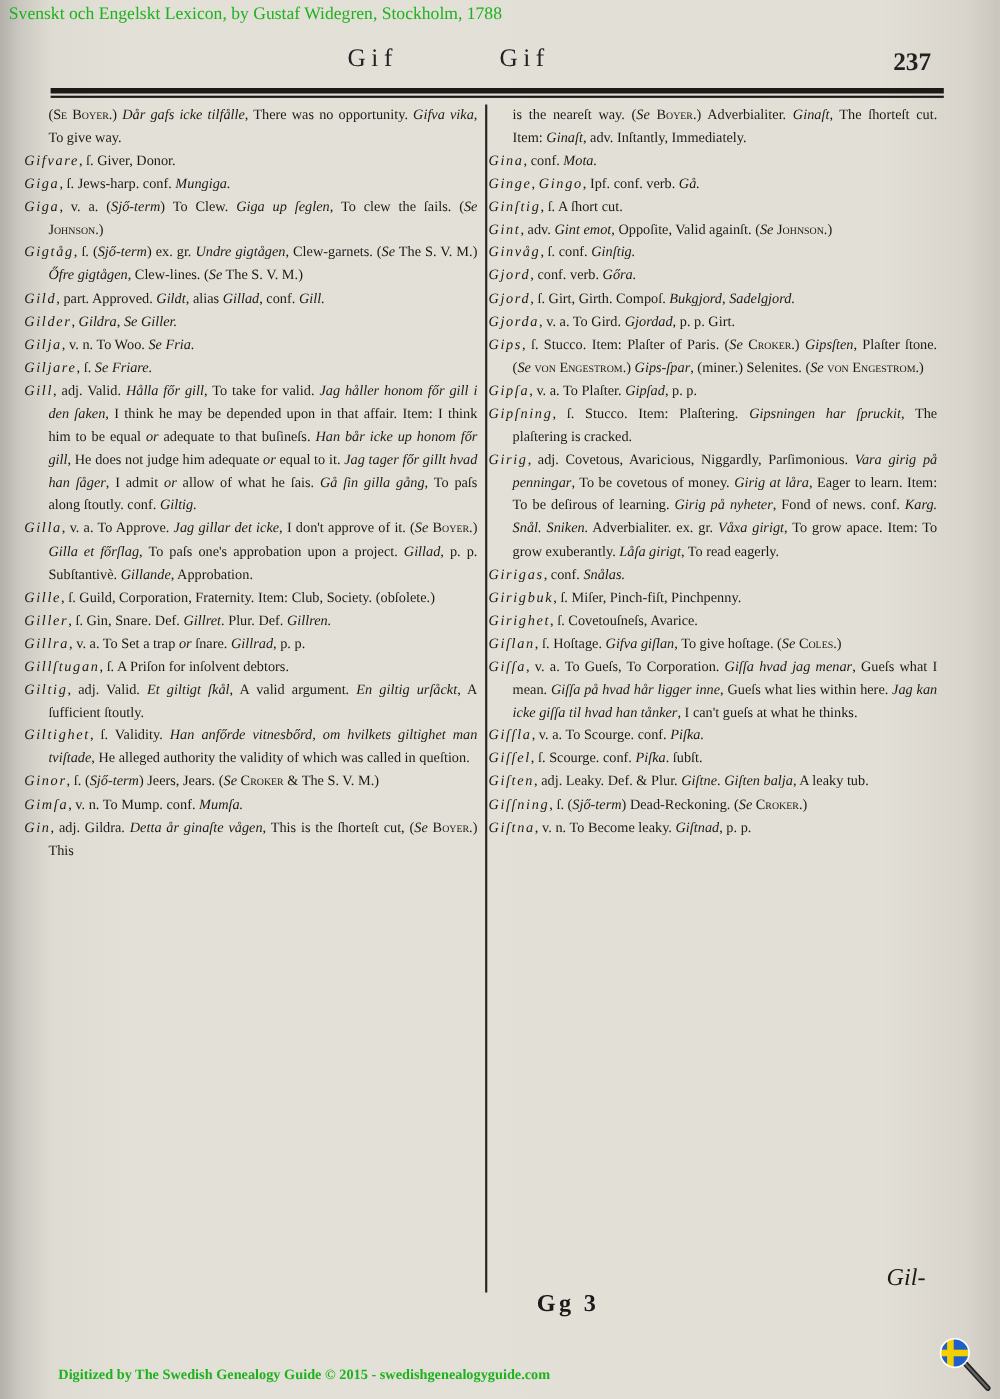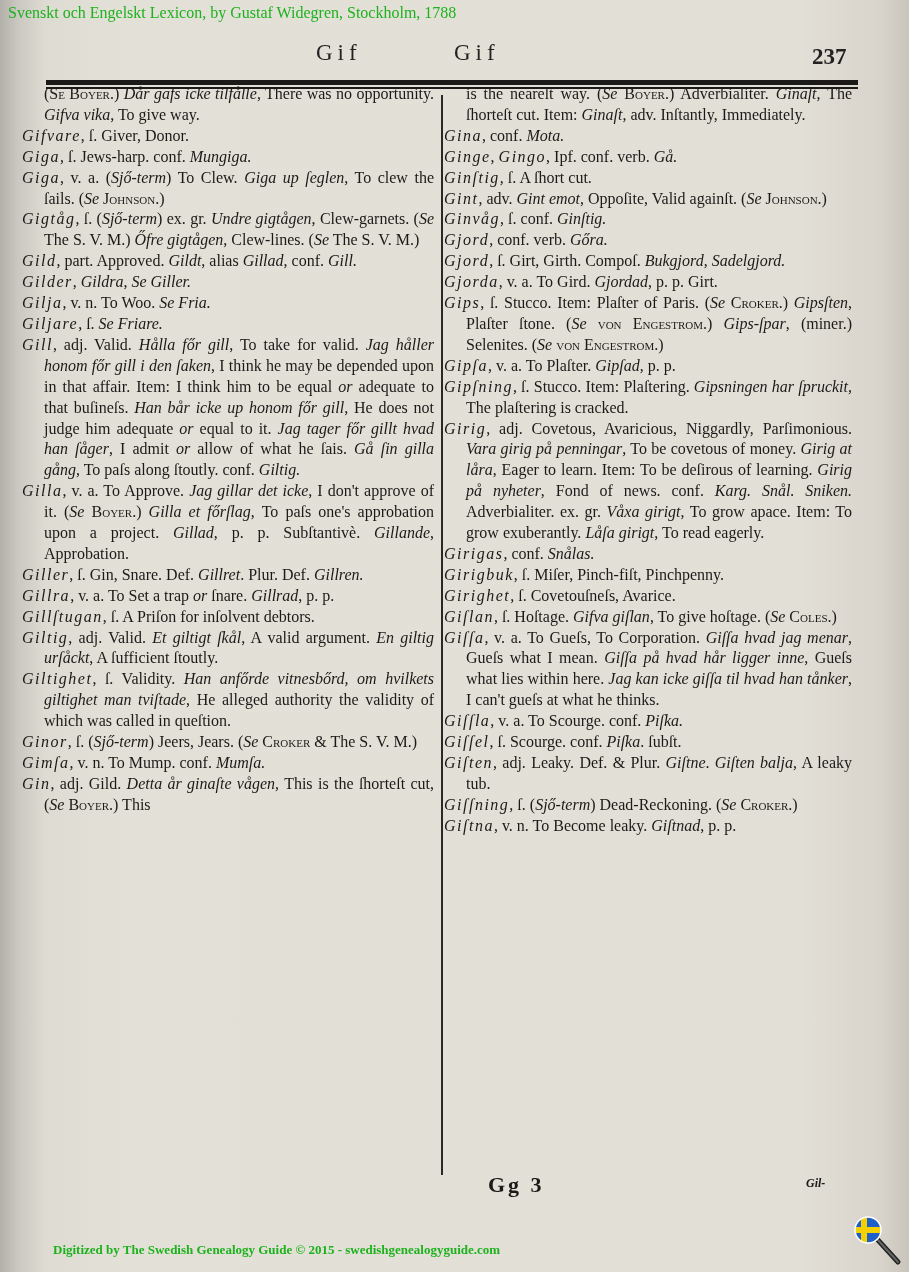--- a/index.html
+++ b/index.html
@@ -19,32 +19,32 @@
   .running-head { position: absolute; top: 40px; font-size: 23px; letter-spacing: 5px; color: #222; }
   .rh-left { left: 316px; }
   .rh-right { left: 454px; }
   .page-num { position: absolute; left: 812px; top: 44px; font-size: 23px; font-weight: bold; color: #222; }
   .rule {
     position: absolute; left: 46px; width: 812px; top: 80px; height: 9px;
     border-top: 5px solid #1b1a18; border-bottom: 2px solid #1b1a18; box-sizing: border-box;
   }
   .col-divider { position: absolute; left: 441px; top: 95px; width: 2px; height: 1080px; background: #2a2826; }
   .column {
-    position: absolute; top: 84px; font-size: 16px; line-height: 20.9px;
+    position: absolute; top: 94px; font-size: 13px; line-height: 20.9px;
     text-align: justify;
   }
   .col-left { left: 22px; width: 412px; }
   .col-right { left: 444px; width: 408px; }
   .entry { margin: 0; padding-left: 22px; text-indent: -22px; }
   .entry.cont { padding-left: 22px; text-indent: 0; }
   .hw { font-style: italic; letter-spacing: 1.5px; }
   .it { font-style: italic; }
   .sc { font-variant: small-caps; }
   .signature { position: absolute; left: 488px; top: 1172px; font-size: 22px; font-weight: bold; letter-spacing: 3px; }
-  .catchword { position: absolute; left: 806px; top: 1176px; font-size: 12px; font-weight: bold; font-style: italic; }
+  .catchword { position: absolute; left: 806px; top: 1148px; font-size: 22px; font-weight: normal; font-style: italic; }
   .footer {
     position: absolute; left: 53px; top: 1242px; font-size: 13px; font-weight: bold; color: #1db21d;
     font-family: "Liberation Serif", serif;
   }
   .logo { position: absolute; left: 852px; top: 1214px; width: 50px; height: 52px; }
 </style>
 </head>
 <body>
 
 <div class="banner">Svenskt och Engelskt Lexicon, by Gustaf Widegren, Stockholm, 1788</div>
@@ -61,28 +61,29 @@
     <p class="entry"><span class="hw">Gifvare</span><span>, ſ. Giver, Donor.</span></p>
     <p class="entry"><span class="hw">Giga</span><span>, ſ. Jews-harp. conf. </span><span class="it">Mungiga.</span></p>
     <p class="entry"><span class="hw">Giga</span><span>, v. a. (</span><span class="it">Sjő-term</span><span>) To Clew. </span><span class="it">Giga up ſeglen</span><span>, To clew the ſails. (</span><span class="it">Se</span><span class="sc"> Johnson.)</span></p>
     <p class="entry"><span class="hw">Gigtåg</span><span>, ſ. (</span><span class="it">Sjő-term</span><span>) ex. gr. </span><span class="it">Undre gigtågen</span><span>, Clew-garnets. (</span><span class="it">Se</span><span> The S. V. M.) </span><span class="it">Őfre gigtågen</span><span>, Clew-lines. (</span><span class="it">Se</span><span> The S. V. M.)</span></p>
     <p class="entry"><span class="hw">Gild</span><span>, part. Approved. </span><span class="it">Gildt</span><span>, alias </span><span class="it">Gillad</span><span>, conf. </span><span class="it">Gill.</span></p>
     <p class="entry"><span class="hw">Gilder</span><span>, </span><span class="it">Gildra</span><span>, </span><span class="it">Se Giller.</span></p>
     <p class="entry"><span class="hw">Gilja</span><span>, v. n. To Woo. </span><span class="it">Se Fria.</span></p>
     <p class="entry"><span class="hw">Giljare</span><span>, ſ. </span><span class="it">Se Friare.</span></p>
     <p class="entry"><span class="hw">Gill</span><span>, adj. Valid. </span><span class="it">Hålla főr gill</span><span>, To take for valid. </span><span class="it">Jag håller honom főr gill i den ſaken</span><span>, I think he may be depended upon in that affair. Item: I think him to be equal </span><span class="it">or</span><span> adequate to that buſineſs. </span><span class="it">Han bår icke up honom főr gill</span><span>, He does not judge him adequate </span><span class="it">or</span><span> equal to it. </span><span class="it">Jag tager főr gillt hvad han ſåger</span><span>, I admit </span><span class="it">or</span><span> allow of what he ſais. </span><span class="it">Gå ſin gilla gång</span><span>, To paſs along ſtoutly. conf. </span><span class="it">Giltig.</span></p>
     <p class="entry"><span class="hw">Gilla</span><span>, v. a. To Approve. </span><span class="it">Jag gillar det icke</span><span>, I don't approve of it. (</span><span class="it">Se</span><span class="sc"> Boyer.)</span><span> </span><span class="it">Gilla et főrſlag</span><span>, To paſs one's approbation upon a project. </span><span class="it">Gillad</span><span>, p. p. Subſtantivè. </span><span class="it">Gillande</span><span>, Approbation.</span></p>
+    <p class="entry"><span class="hw">Gille</span><span>, ſ. Guild, Corporation, Fraternity. Item: Club, Society. (obſolete.)</span></p>
     <p class="entry"><span class="hw">Giller</span><span>, ſ. Gin, Snare. Def. </span><span class="it">Gillret</span><span>. Plur. Def. </span><span class="it">Gillren.</span></p>
     <p class="entry"><span class="hw">Gillra</span><span>, v. a. To Set a trap </span><span class="it">or</span><span> ſnare. </span><span class="it">Gillrad</span><span>, p. p.</span></p>
     <p class="entry"><span class="hw">Gillſtugan</span><span>, ſ. A Priſon for inſolvent debtors.</span></p>
     <p class="entry"><span class="hw">Giltig</span><span>, adj. Valid. </span><span class="it">Et giltigt ſkål</span><span>, A valid argument. </span><span class="it">En giltig urſåckt</span><span>, A ſufficient ſtoutly.</span></p>
     <p class="entry"><span class="hw">Giltighet</span><span>, ſ. Validity. </span><span class="it">Han anfőrde vitnesbőrd, om hvilkets giltighet man tviſtade</span><span>, He alleged authority the validity of which was called in queſtion.</span></p>
     <p class="entry"><span class="hw">Ginor</span><span>, ſ. (</span><span class="it">Sjő-term</span><span>) Jeers, Jears. (</span><span class="it">Se</span><span class="sc"> Croker</span><span> &amp; The S. V. M.)</span></p>
     <p class="entry"><span class="hw">Gimſa</span><span>, v. n. To Mump. conf. </span><span class="it">Mumſa.</span></p>
-    <p class="entry"><span class="hw">Gin</span><span>, adj. Gild. </span><span class="it">Detta år ginaſte vågen</span><span>, This is the ſhorteſt cut, (</span><span class="it">Se</span><span class="sc"> Boyer.)</span><span> This</span></p>
+    <p class="entry"><span class="hw">Gin</span><span>, adj. Gildra. </span><span class="it">Detta år ginaſte vågen</span><span>, This is the ſhorteſt cut, (</span><span class="it">Se</span><span class="sc"> Boyer.)</span><span> This</span></p>
   </div>
 <div class="column col-right" id="col-right">
     <p class="entry cont"><span>is the neareſt way. (</span><span class="it">Se</span><span class="sc"> Boyer.)</span><span> Adverbialiter. </span><span class="it">Ginaſt</span><span>, The ſhorteſt cut. Item: </span><span class="it">Ginaſt</span><span>, adv. Inſtantly, Immediately.</span></p>
     <p class="entry"><span class="hw">Gina</span><span>, conf. </span><span class="it">Mota.</span></p>
     <p class="entry"><span class="hw">Ginge</span><span>, </span><span class="hw">Gingo</span><span>, Ipf. conf. verb. </span><span class="it">Gå.</span></p>
     <p class="entry"><span class="hw">Ginſtig</span><span>, ſ. A ſhort cut.</span></p>
     <p class="entry"><span class="hw">Gint</span><span>, adv. </span><span class="it">Gint emot</span><span>, Oppoſite, Valid againſt. (</span><span class="it">Se</span><span class="sc"> Johnson.)</span></p>
     <p class="entry"><span class="hw">Ginvåg</span><span>, ſ. conf. </span><span class="it">Ginſtig.</span></p>
     <p class="entry"><span class="hw">Gjord</span><span>, conf. verb. </span><span class="it">Gőra.</span></p>
     <p class="entry"><span class="hw">Gjord</span><span>, ſ. Girt, Girth. Compoſ. </span><span class="it">Bukgjord</span><span>, </span><span class="it">Sadelgjord.</span></p>

